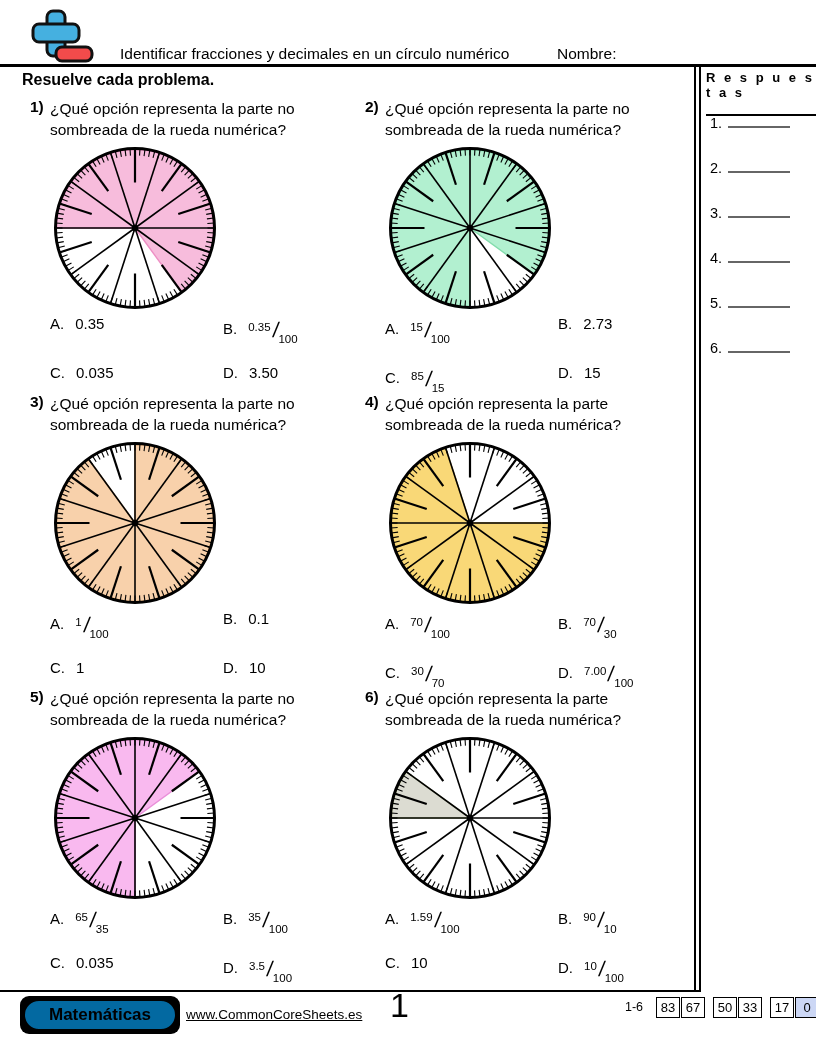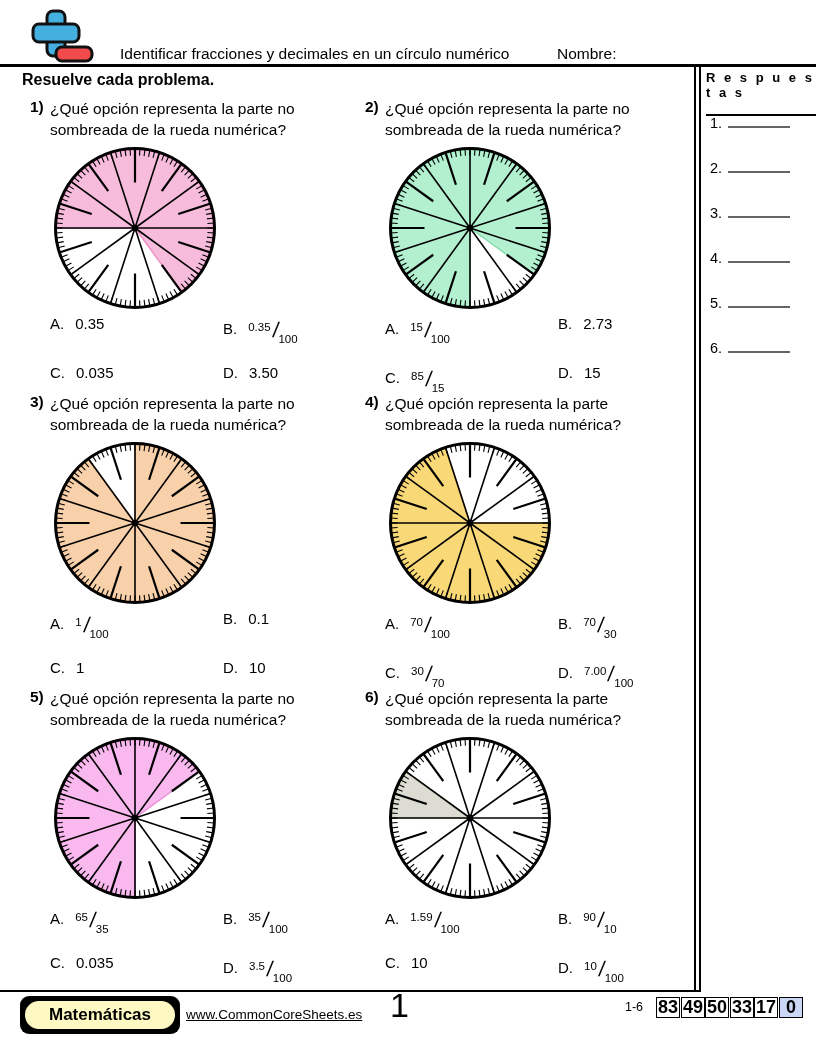--- a/index.html
+++ b/index.html
@@ -27,28 +27,28 @@
   .choices{position:absolute;left:28px;top:220px;width:295px;display:grid;grid-template-columns:157px 1fr;grid-auto-rows:33px;gap:16px;}
   .choice{font-size:15px;white-space:nowrap;}
   .clabel{display:inline-block;margin-right:11px;}
   .frac{display:inline-block;}
   .fnum{font-size:11.5px;display:inline-block;transform:translateY(-3px);}
   .fslash{font-size:21px;font-weight:300;display:inline-block;transform:translateY(3px) skewX(-8deg);margin:0 0 0 2px;}
   .fden{font-size:11.5px;display:inline-block;transform:translateY(9px);}
   
   #bottom-line{left:0;top:990px;width:700px;height:2px;background:#000;}
   #brand-badge{left:20px;top:996px;width:160px;height:38px;background:#000;border-radius:9px;}
-  #brand-inner{position:absolute;left:3px;top:3px;right:3px;bottom:3px;background:#fef9c3;border:2px solid #000;border-radius:16px;
+  #brand-inner{position:absolute;left:3px;top:3px;right:3px;bottom:3px;background:#0369a1;border:2px solid #000;border-radius:16px;
                display:flex;align-items:center;justify-content:center;font-size:17px;font-weight:bold;}
   #website{left:186px;top:1007px;font-size:13.5px;text-decoration:underline;}
   #page-number{left:390px;top:986px;font-size:34px;}
   #score-label{left:625px;top:1000px;font-size:12.5px;}
   #score-boxes{left:656px;top:997px;display:flex;align-items:flex-start;}
-  .sbox{width:22px;height:19px;border:1.5px solid #000;font-size:18px;display:flex;align-items:center;justify-content:center;background:#fff;font-weight:bold;}
-  .sbox.gap{margin-left:0;}
+  .sbox{width:22px;height:19px;border:1.5px solid #000;font-size:13px;display:flex;align-items:center;justify-content:center;background:#fff;}
+  .sbox.gap{margin-left:8px;}
   .sbox.pair{margin-left:1px;}
 </style>
 </head>
 <body>
 
 <svg class="abs" id="logo" style="left:18px;top:8px;" width="78" height="56" viewBox="0 0 78 56">
     <rect x="29" y="3" width="18" height="45" rx="6" fill="#45b0e0" stroke="#111111" stroke-width="3"></rect>
     <rect x="15" y="16" width="46" height="18" rx="6" fill="#45b0e0" stroke="#111111" stroke-width="3"></rect>
     <rect x="29" y="19" width="18" height="12" fill="#45b0e0"></rect>
     <rect x="38" y="39" width="36" height="14" rx="6" fill="#f24b4b" stroke="#111111" stroke-width="3"></rect>
@@ -903,18 +903,18 @@
 
 <div class="abs" id="bottom-line"></div>
 <div class="abs" id="brand-badge">
   <div id="brand-inner">Matemáticas</div>
 </div>
 <div class="abs" id="website">www.CommonCoreSheets.es</div>
 <div class="abs" id="page-number">1</div>
 <div class="abs" id="score-label">1-6</div>
 <div class="abs" id="score-boxes">
     <div class="sbox">83</div>
-    <div class="sbox pair">49</div>
+    <div class="sbox pair">67</div>
     <div class="sbox gap">50</div>
     <div class="sbox pair">33</div>
     <div class="sbox gap">17</div>
     <div class="sbox pair" style="background: rgb(204, 215, 245);">0</div>
   </div>
 
 </body></html>

